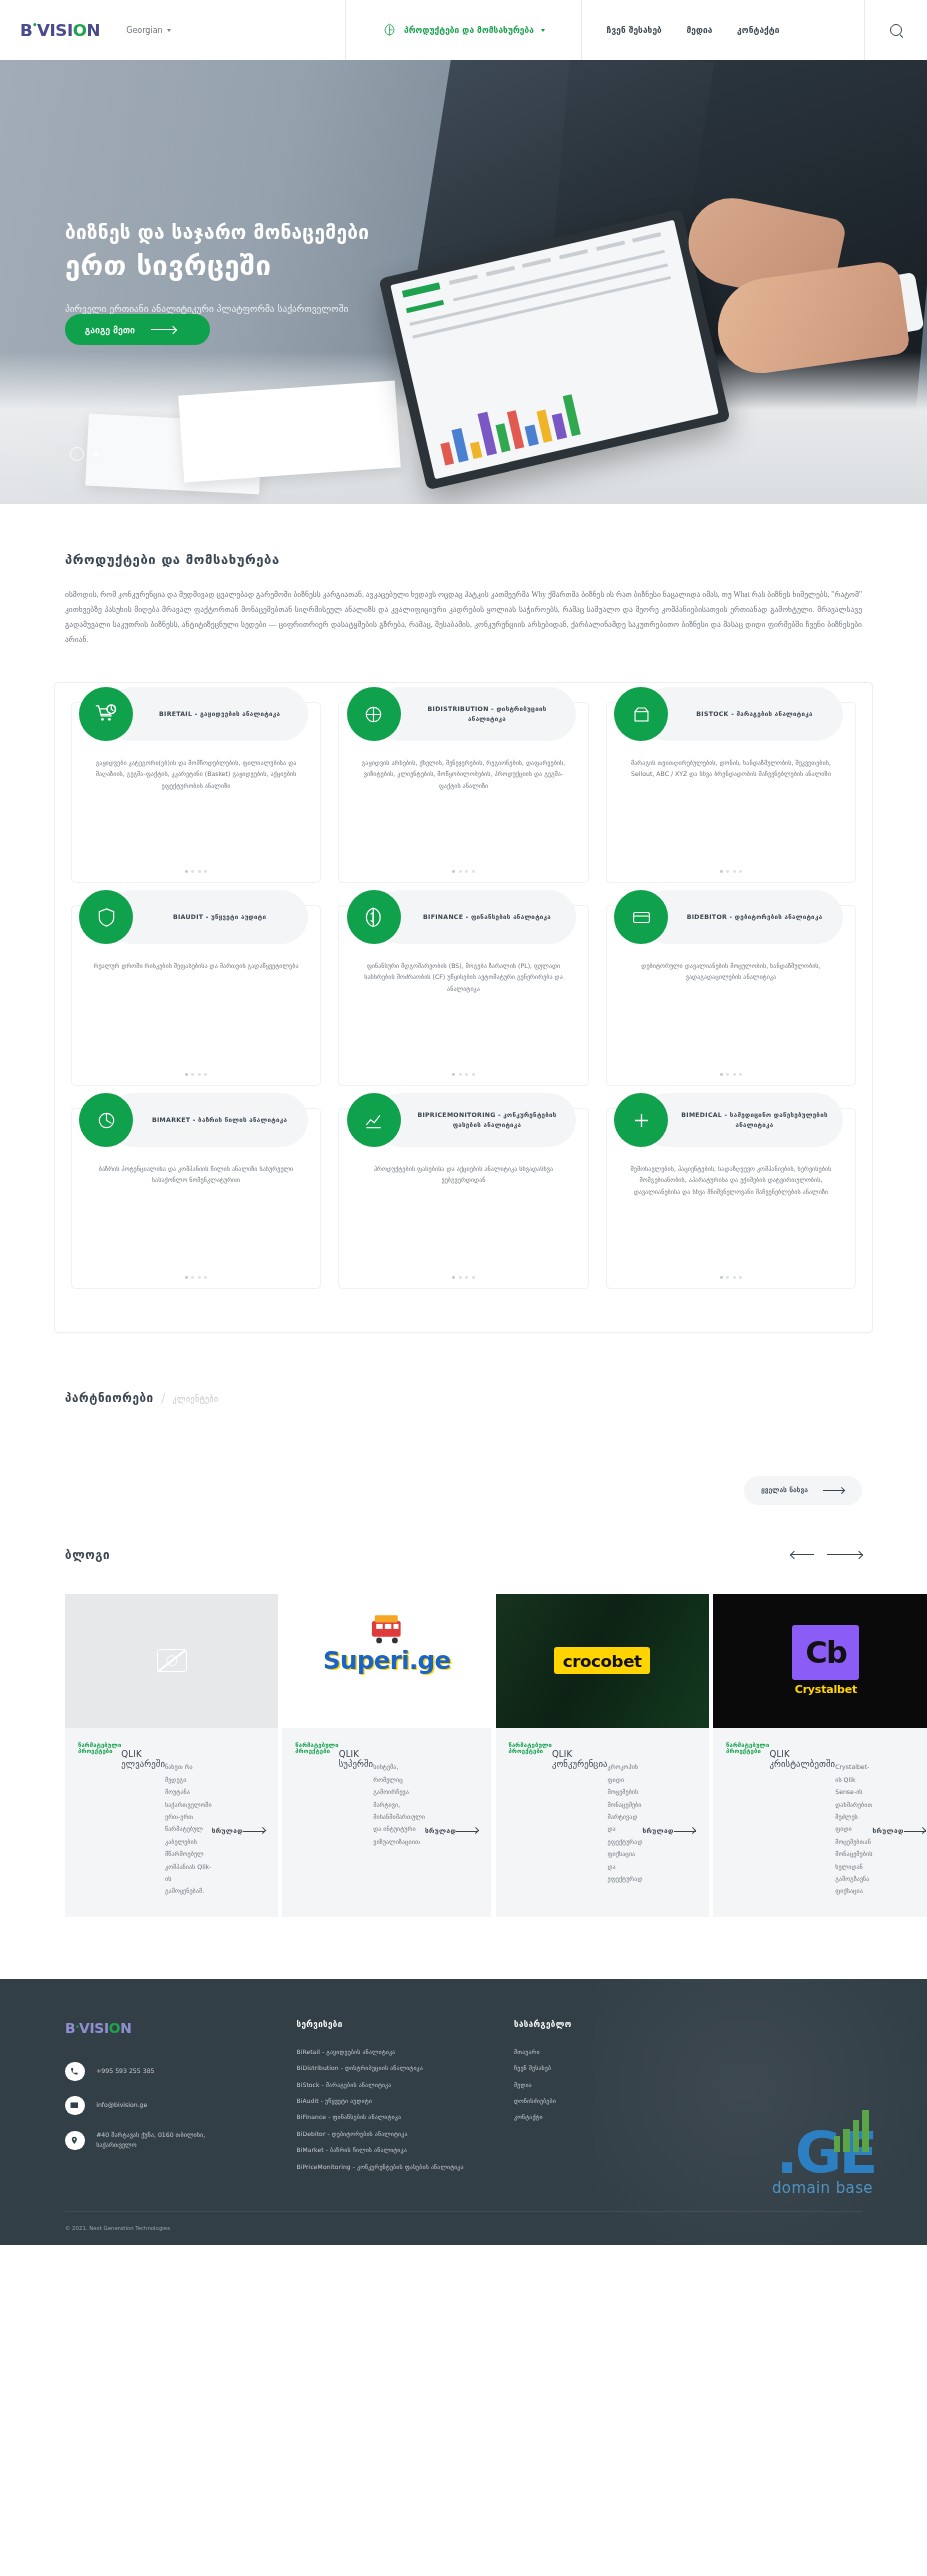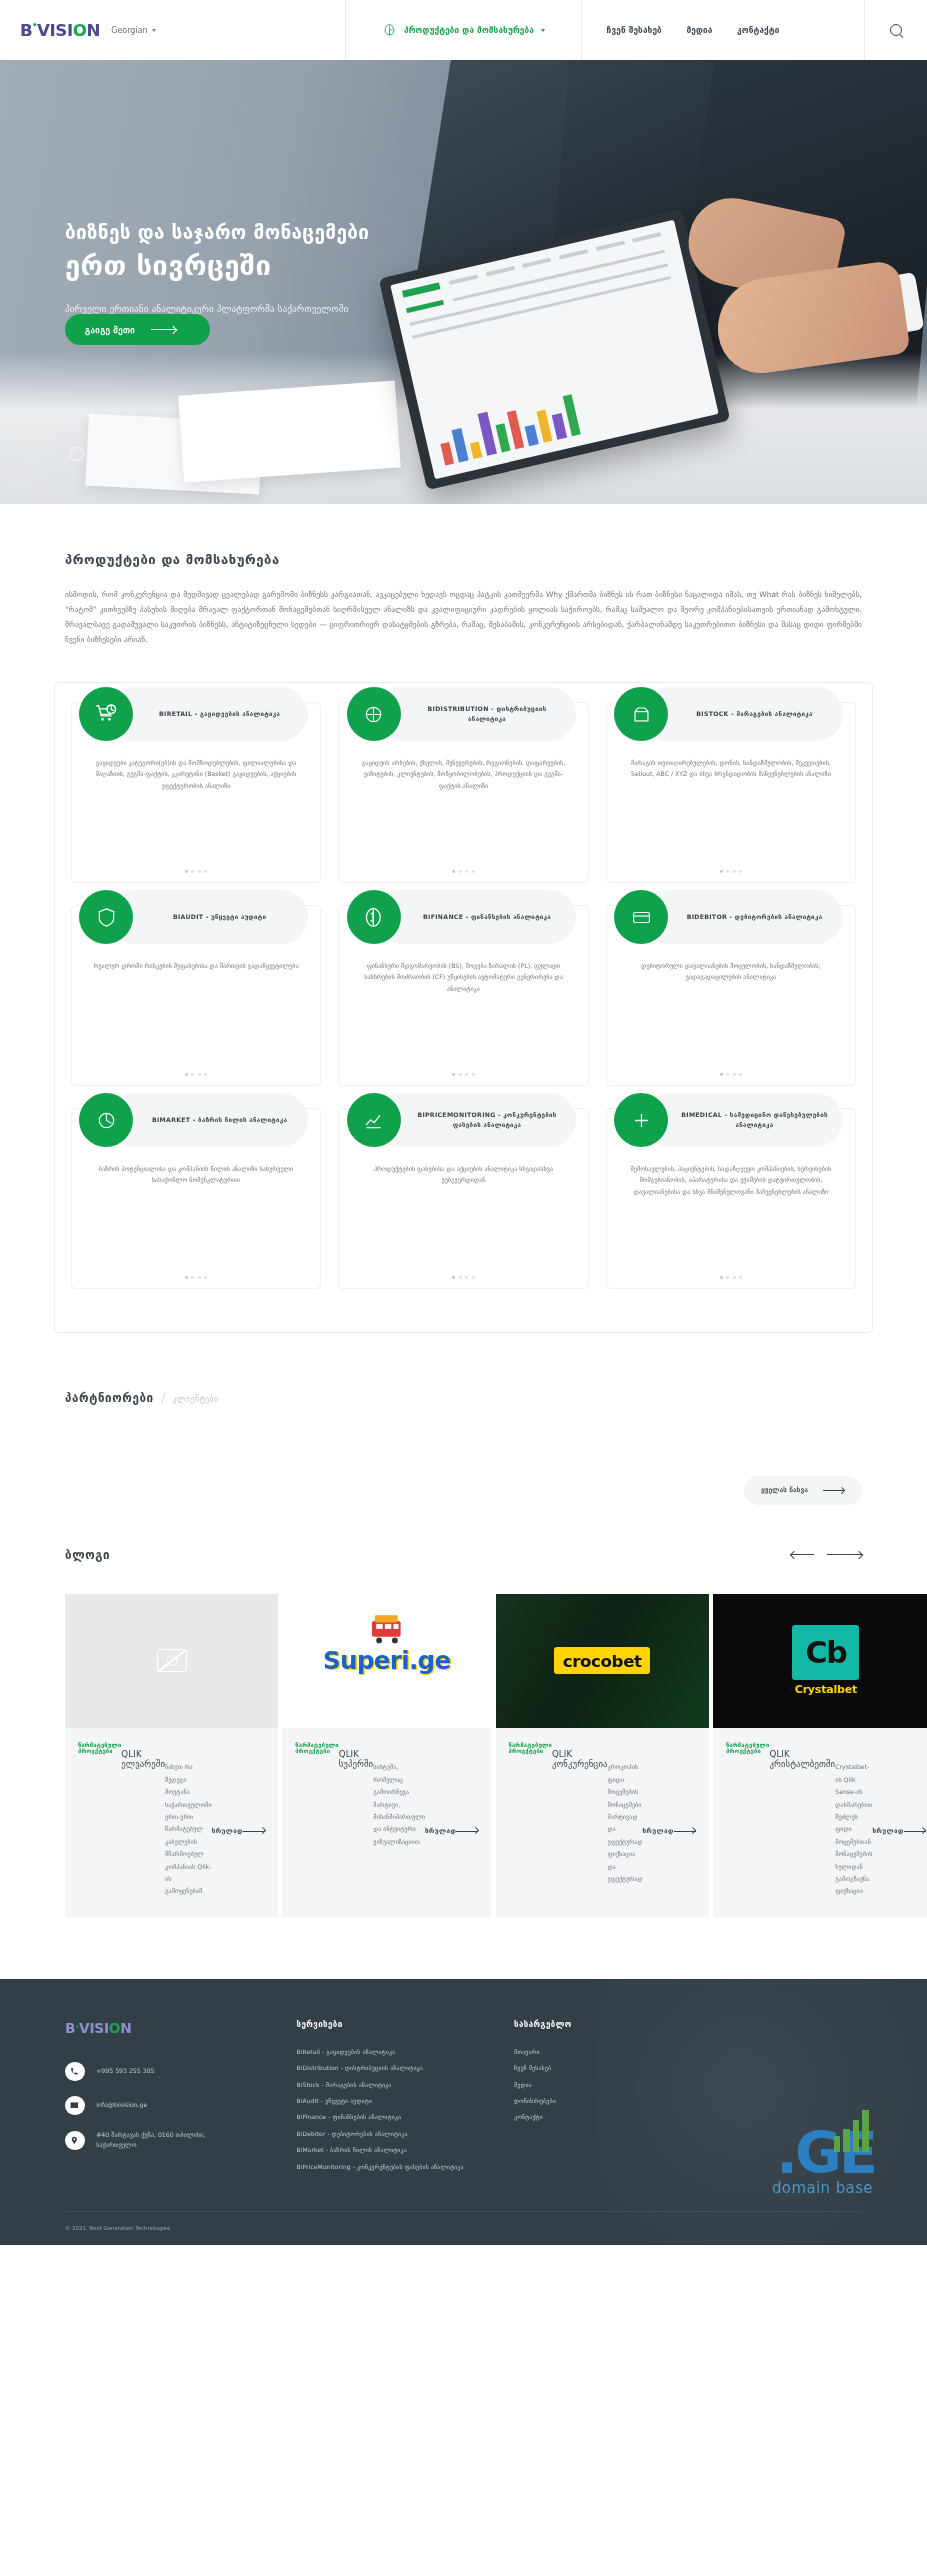--- a/index.html
+++ b/index.html
@@ -18,21 +18,21 @@
     background: #fff;
     display: flex;
     align-items: center;
     position: relative;
     z-index: 20;
   }
   .hdr-left { display: flex; align-items: center; padding-left: 20px; width: 346px; height: 60px; border-right: 0.7px solid #e9ecef; }
   .logo { font-family: "DejaVu Sans", sans-serif; font-weight: 700; font-size: 16.7px; letter-spacing: -0.4px; color: #4a4a8f; line-height: 1; display: inline-flex; align-items: center; }
   .logo .dot { color: #17a04a; font-size: 8px; position: relative; top: -4.3px; margin: 0 0px; }
   .logo .o-green { color: #1fa24d; }
-  .lang-select { margin-left: 11px; display: flex; align-items: center; gap: 4.3px; font-size: 8px; color: #6b737b; }
+  .lang-select { margin-left: 26px; display: flex; align-items: center; gap: 4.3px; font-size: 8px; color: #6b737b; }
   .caret { width: 0; height: 0; border-left: 2.9px solid transparent; border-right: 2.9px solid transparent; border-top: 3.6px solid #7a828a; }
   .caret.green { border-top-color: #17a04a; }
 
   .hdr-mid { width: 236px; height: 60px; border-right: 0.7px solid #e9ecef; display: flex; align-items: center; justify-content: center; gap: 6.5px; }
   .prod-icon { width: 15px; height: 15px; }
   .prod-label { color: #17a04a; font-size: 8.3px; font-weight: 600; letter-spacing: 0.1px; }
 
   .hdr-nav { flex: 1; height: 60px; display: flex; align-items: center; gap: 24.6px; padding-left: 24.6px; border-right: 0.7px solid #e9ecef; }
   .hdr-nav a { color: #3b4650; font-size: 8.3px; font-weight: 600; text-decoration: none; letter-spacing: 0.1px; }
   .hdr-search { width: 62px; height: 60px; display: flex; align-items: center; justify-content: center; }
@@ -78,21 +78,21 @@
   .arrow-w { width: 24.6px; height: 1px; background: #fff; position: relative; }
   .arrow-w::after { content:""; position:absolute; right:0; top:-2.2px; width:5px; height:5px; border-top:1px solid #fff; border-right:1px solid #fff; transform: rotate(45deg); }
   .hero-dots { position: absolute; left: 70px; bottom: 43px; display: flex; align-items: center; gap: 10px; z-index: 5; }
   .hdot { width: 13.8px; height: 13.8px; border-radius: 50%; border: 1px solid rgba(255,255,255,.8); }
   .hdot.sm { width: 5px; height: 5px; background: rgba(255,255,255,.75); border: none; }
 
   
   .section { max-width: 927px; }
   .prod-head { padding: 48px 65px 0 65px; }
   .prod-title { font-size: 13px; font-weight: 700; color: #3b4650; letter-spacing: 0.6px; }
-  .prod-text { margin-top: 20px; font-size: 7.5px; line-height: 2.0; color: #6f767d; text-align: justify; }
+  .prod-text { margin-top: 20px; font-size: 7.5px; line-height: 2.0; color: #6f767d; text-align: justify; font-family: Liberation Serif, serif; }
 
   .cards-wrap { margin: 35px 54px 0 54px; background: #fff; border: 0.7px solid #eceef0; border-radius: 4.3px; padding: 19px 16px 43px 16px; box-shadow: 0 0.7px 1.4px rgba(0,0,0,.02); }
   .cards-grid { display: grid; grid-template-columns: repeat(3, 1fr); column-gap: 17.4px; row-gap: 22px; }
   .pcard { background: #fff; border: 0.7px solid #f0f1f3; border-radius: 4.3px; position: relative; padding: 0 11.6px 13px 11.6px; min-height: 181px; }
   .pcard-head { display: flex; align-items: center; margin: -16px 0 0 -4.3px; }
   .pcard-circle { width: 54px; height: 54px; border-radius: 50%; background: #0fa14b; flex: 0 0 54px; display: flex; align-items: center; justify-content: center; z-index: 2; }
   .pcard-pill { margin-left: -27px; padding: 10px 11.6px 10px 36px; background: #f4f5f6; border-radius: 27px; flex: 1; min-height: 54px; display: flex; align-items: center; justify-content: center; }
   .pcard-name { font-size: 6.2px; font-weight: 700; color: #3b4650; letter-spacing: 0.3px; text-align: center; line-height: 1.6; }
   .pcard-body { margin-top: 16px; font-size: 6.2px; line-height: 1.85; color: #6f767d; text-align: center; padding: 0 5.8px; }
   .pcard-dots { position: absolute; left: 0; right: 0; bottom: 8.7px; display: flex; justify-content: center; gap: 3.6px; }
@@ -128,21 +128,21 @@
   .cam { width: 30px; height: 23px; border: 1.7px solid #fff; border-radius: 2.9px; position: relative; }
   .cam::before { content:""; position:absolute; width: 9.4px; height: 9.4px; border: 1.7px solid #fff; border-radius: 50%; left: 50%; top: 50%; transform: translate(-50%,-50%); }
   .cam::after { content:""; position:absolute; width: 35px; height: 1.7px; background: #fff; left: -3.6px; top: 10px; transform: rotate(-38deg); }
   .img-superi { background: #ffffff; }
   .superi-txt { font-family: "DejaVu Sans", sans-serif; font-weight: 700; font-size: 24.6px; color: #1a63c8; text-shadow: 1.4px 1.4px 0 #ffd400; letter-spacing: -0.7px; }
   .superi-cart { position: absolute; left: 50%; top: 17.4px; transform: translateX(-50%); width: 39px; height: 33px; }
   .img-croco { background: #0b1f12; }
   .croco-logo { background: #ffd400; color: #111; font-weight: 800; font-size: 16.7px; padding: 3.6px 8.7px; border-radius: 2.9px; letter-spacing: -0.4px; font-family: "DejaVu Sans", sans-serif; }
   .croco-bg { position: absolute; inset: 0; background: linear-gradient(120deg,#17331f 0%, #0d2214 45%, #123a1f 100%); }
   .img-crystal { background: #0a0a0a; }
-  .cb-box { width: 67px; height: 55px; background: #14b8a6; border-radius: 2.9px; display:flex; align-items:center; justify-content:center; }
+  .cb-box { width: 67px; height: 55px; background: #8b5cf6; border-radius: 2.9px; display:flex; align-items:center; justify-content:center; }
   .cb-txt { font-weight: 800; font-size: 30px; color: #111; font-family: "DejaVu Sans", sans-serif; letter-spacing: -1.4px; }
   .cb-sub { color: #ffd400; font-weight: 700; font-size: 11px; margin-top: 2.9px; letter-spacing: -0.2px; }
   .bcard-body { padding: 14.5px 13px 19px 13px; display: flex; flex-direction: row; flex: 1; }
   .bcat { font-size: 5.8px; color: #0fa14b; font-weight: 600; letter-spacing: 0.2px; }
   .btitle { font-size: 8.7px; color: #3b4650; font-weight: 500; margin-top: 6.5px; letter-spacing: 0.1px; }
   .bdesc { font-size: 6.2px; line-height: 2.0; color: #6f767d; margin-top: 19px; flex: 1; }
   .bmore { display: flex; align-items: center; gap: 0; margin-top: 22px; font-size: 6.5px; font-weight: 700; color: #3b4650; letter-spacing: 0.4px; cursor: pointer; }
 
   
   .footer { margin-top: 62px; background: #333f47; position: relative; overflow: hidden; padding: 41px 65px 0 65px; }

